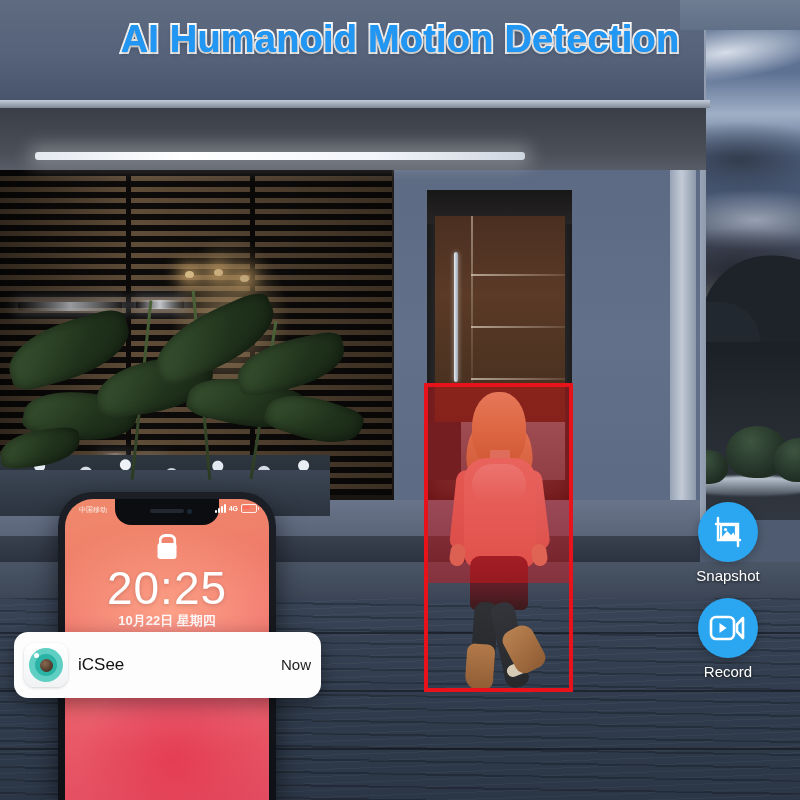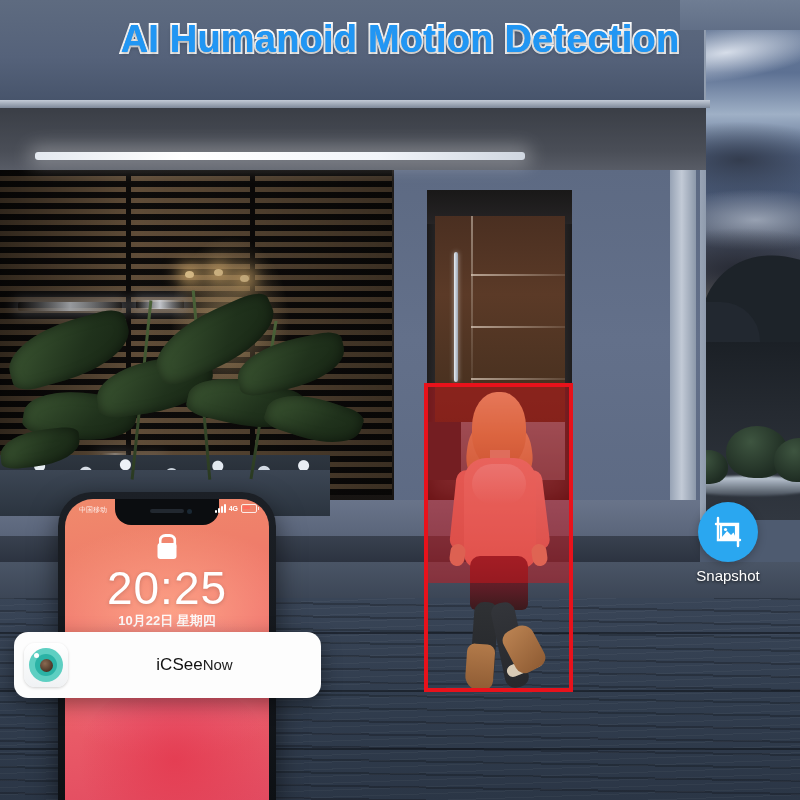--- a/index.html
+++ b/index.html
@@ -261,21 +261,21 @@
     box-shadow:0 1px 3px rgba(0,0,0,.18);
     display:flex;align-items:center;justify-content:center;position:relative;}
   .eye-out{width:34px;height:34px;border-radius:50%;
     background:#5ecfc2;display:flex;align-items:center;justify-content:center;position:relative;}
   .eye-mid{width:22px;height:22px;border-radius:50%;
     background:#2bb3a6;display:flex;align-items:center;justify-content:center;}
   .eye-in{width:13px;height:13px;border-radius:50%;
     background:radial-gradient(circle at 38% 35%,#8a6a52,#4a3526 70%);}
   .eye-dot{position:absolute;left:5px;top:5px;width:5px;height:5px;border-radius:50%;background:#fff;}
   .notif-body{flex:1;margin-left:10px;min-width:0;}
-  .notif-row1{display:flex;align-items:baseline;justify-content:center;}
+  .notif-row1{display:flex;align-items:baseline;justify-content:space-between;}
   .notif-app{font-size:17px;color:#111;}
   .notif-time{font-size:15px;color:#222;}
   .notif-msg{font-size:15px;color:#111;margin-top:2px;white-space:nowrap;}
 
   
   .feat{position:absolute;width:92px;text-align:center;}
   .fcircle{width:60px;height:60px;border-radius:50%;margin:0 auto;
     background:#2aa7f0;display:flex;align-items:center;justify-content:center;
     box-shadow:0 2px 8px rgba(0,0,0,.25);}
   .flabel{margin-top:5px;font-size:15px;color:#fff;
@@ -446,15 +446,25 @@
           <path d="M6 10 H28 V32"></path>
         </g>
         <rect x="11" y="11" width="15" height="13" fill="none" stroke="#fff" stroke-width="2.2"></rect>
         <circle cx="15.5" cy="15.5" r="1.6" fill="#fff"></circle>
         <path d="M12 23 L17 17 L21 21 L23.5 18.5 L25.5 23 Z" fill="#fff"></path>
       </svg>
     </div>
     <div class="flabel">Snapshot</div>
   </div>
 
+  <div class="feat" style="left:682px;top:598px">
+    <div class="fcircle">
+      <svg width="38" height="30" viewBox="0 0 38 30">
+        <rect x="2" y="4" width="23" height="22" rx="5" fill="none" stroke="#fff" stroke-width="2.6"></rect>
+        <path d="M10.5 10 L17.5 15 L10.5 20 Z" fill="#fff"></path>
+        <path d="M34 5 L28 11.5 V18.5 L34 25 Z" fill="none" stroke="#fff" stroke-width="2.6" stroke-linejoin="round"></path>
+      </svg>
+    </div>
+    <div class="flabel">Record</div>
+  </div>
 
 
 </div>
 
 </body></html>

